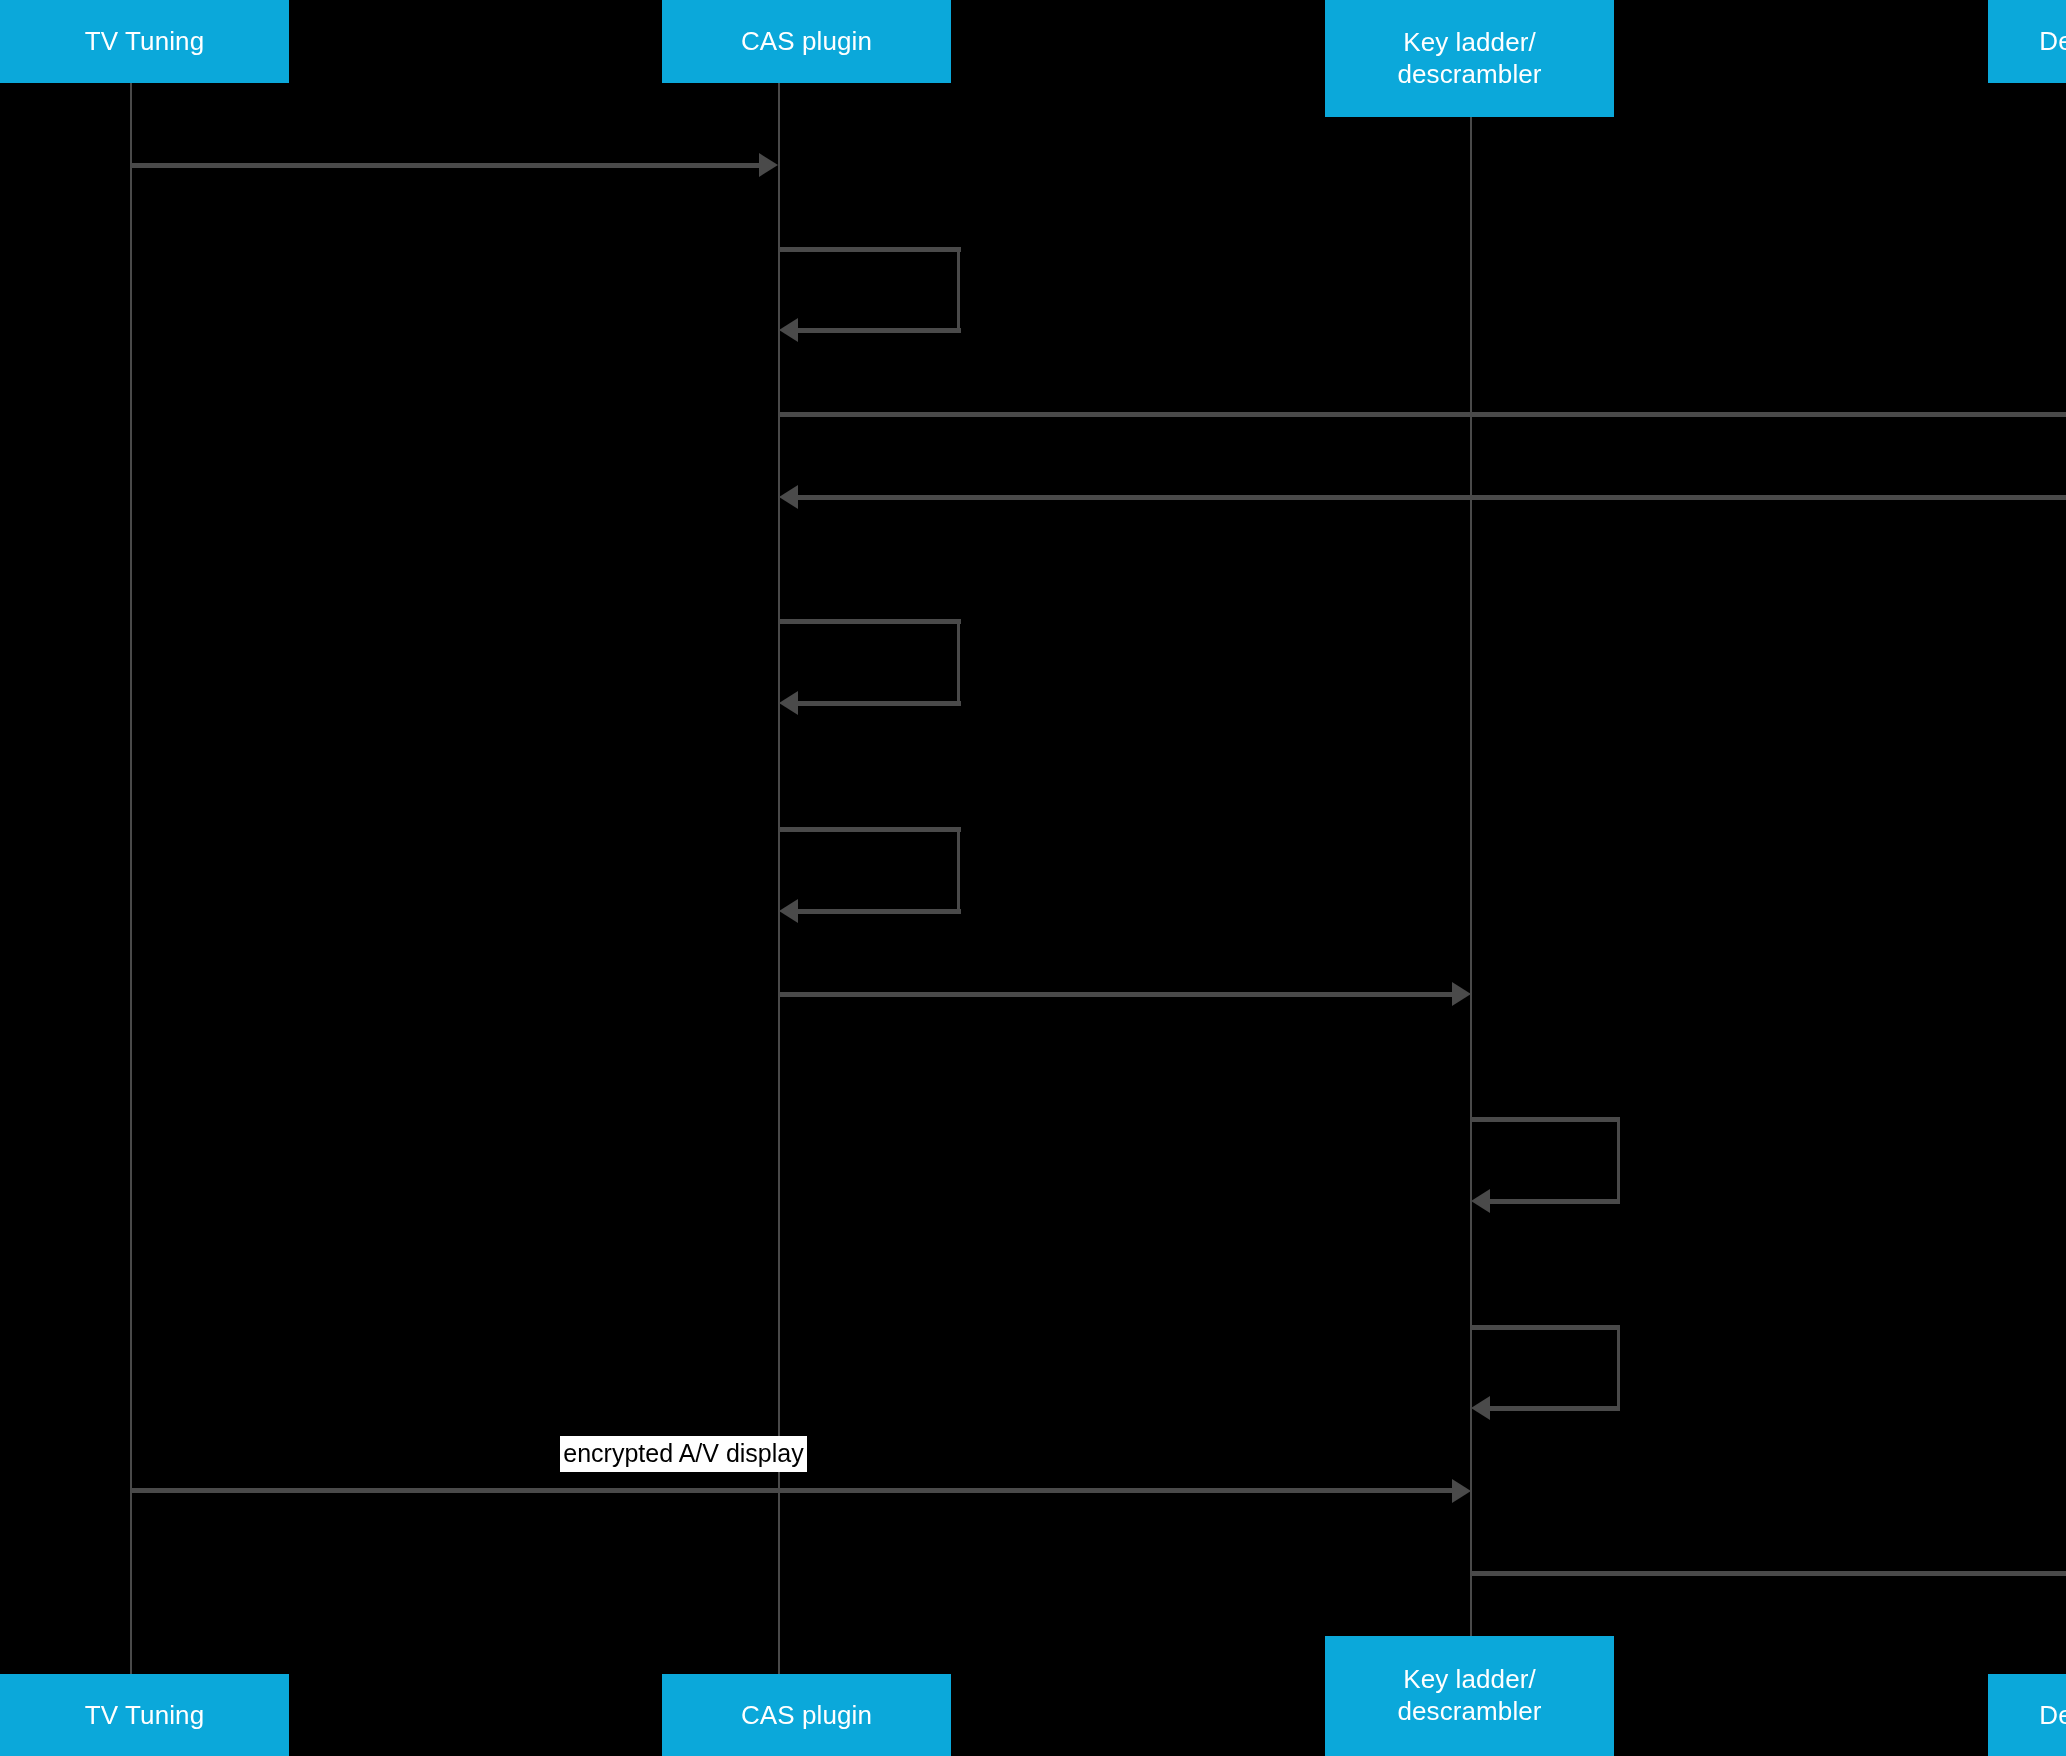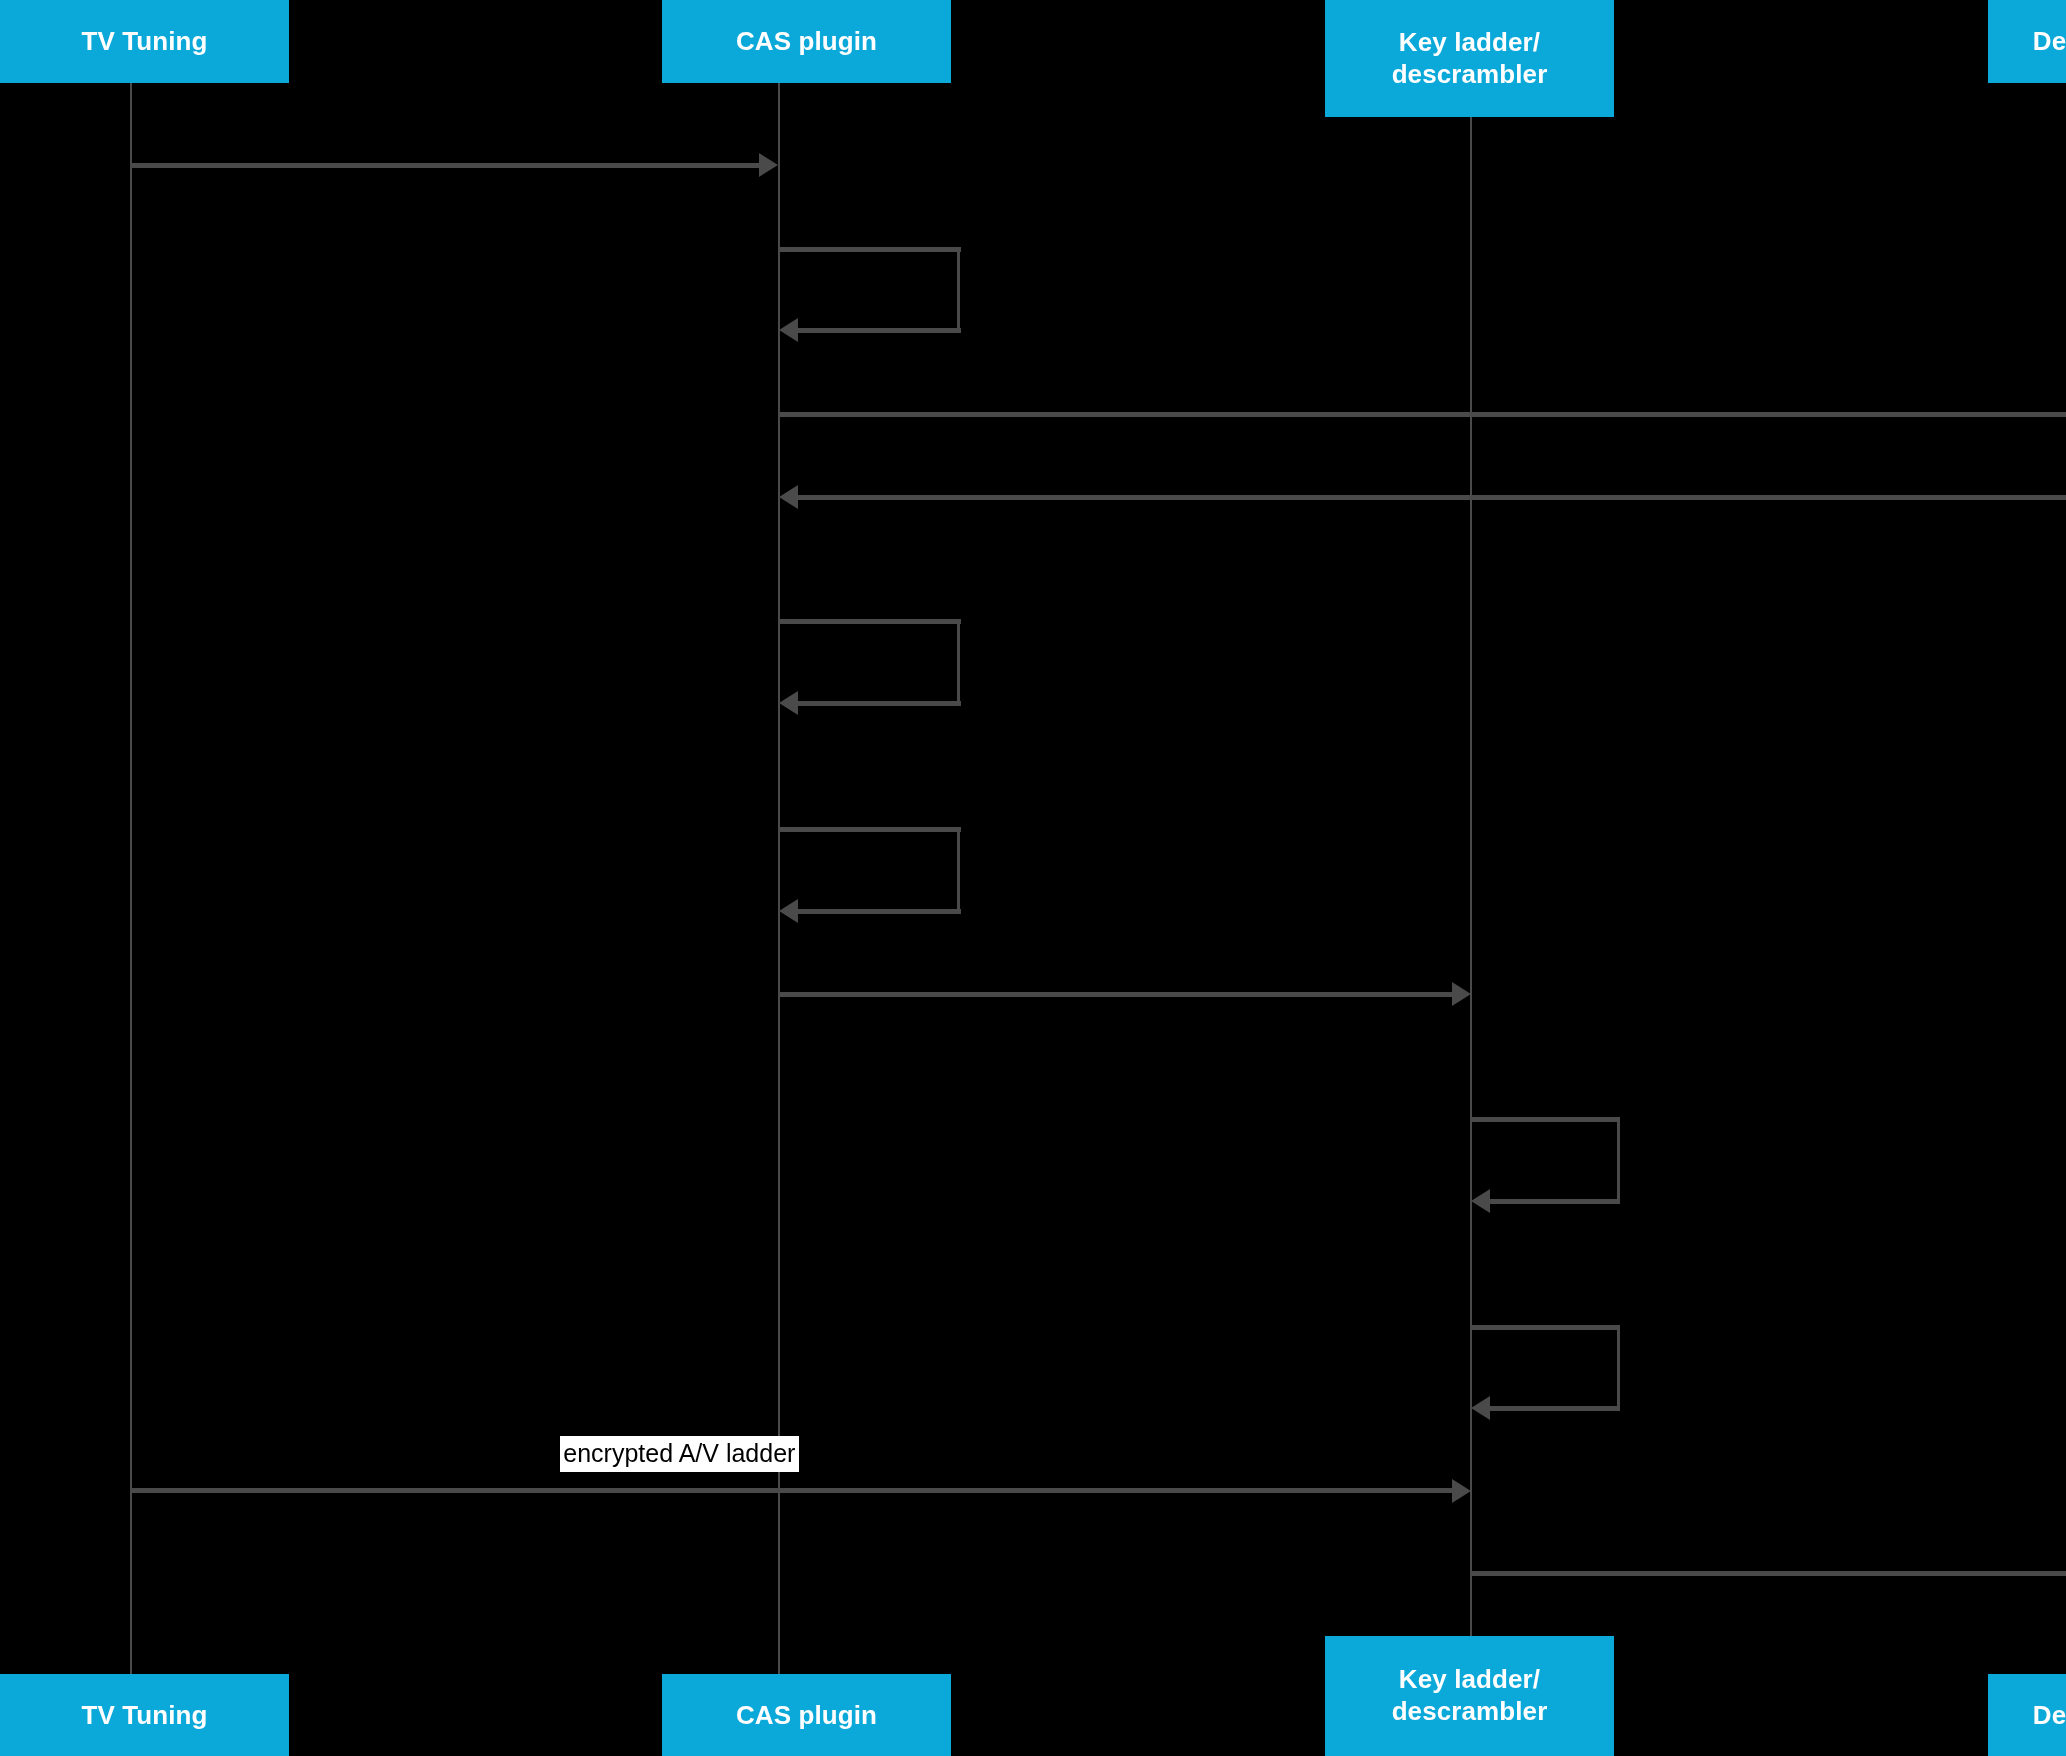--- a/index.html
+++ b/index.html
@@ -24,21 +24,21 @@
     position: absolute;
     background: #0ba8da;
     color: #ffffff;
     display: flex;
     align-items: center;
     justify-content: center;
     text-align: center;
     font-size: 26px;
     line-height: 1.22;
     letter-spacing: 0.1px;
-    font-weight: 700;
+    font-weight: 400;
     box-sizing: border-box;
     padding: 1.7px 4.1px;
     white-space: pre-line;
   }
   .msg-line {
     position: absolute;
     height: 5px;
     background: #4a4a4a;
   }
   .arrow-head {
@@ -117,21 +117,21 @@
   <div class="msg-line" style="left:1471px; top:1117px; width:149px;"></div>
   <div class="loop-vert" style="left:1617px; top:1117px; height:84px;"></div>
   <div class="msg-line" style="left:1490px; top:1199px; width:130px;"></div>
   <div class="arrow-head left" style="left:1471px; top:1189px;"></div>
 
   <div class="msg-line" style="left:1471px; top:1325px; width:149px;"></div>
   <div class="loop-vert" style="left:1617px; top:1325px; height:83px;"></div>
   <div class="msg-line" style="left:1490px; top:1406px; width:130px;"></div>
   <div class="arrow-head left" style="left:1471px; top:1396px;"></div>
 
-  <div class="msg-label" style="left:560px; top:1436px;">encrypted A/V ladder</div>
+  <div class="msg-label" style="left:560px; top:1436px;">encrypted A/V display</div>
   <div class="msg-line" style="left:131px; top:1488px; width:1321px;"></div>
   <div class="arrow-head right" style="left:1452px; top:1479px;"></div>
 
   <div class="msg-line" style="left:1471px; top:1571px; width:643px;"></div>
 
   <div class="actor-box" style="left:0px; top:1674px; width:289px; height:83px;">TV Tuning</div>
 
   <div class="actor-box" style="left:662px; top:1674px; width:289px; height:83px;">CAS plugin</div>
 
   <div class="actor-box" style="left:1325px; top:1636px; width:289px; height:120px;">Key ladder/

